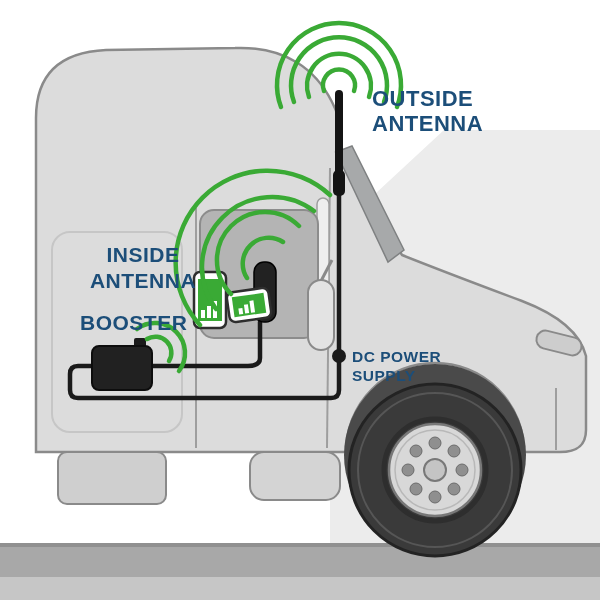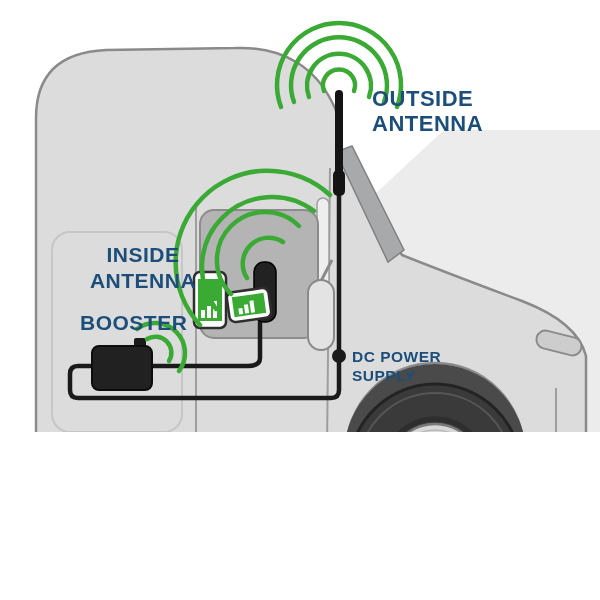--- a/index.html
+++ b/index.html
@@ -1,17 +1,17 @@
 <!DOCTYPE html>
 <html style="--signal_green: #3aaa35; --label_navy: #1c4e79; --cable_black: #1a1a1a; --truck_body: #dcdcdc; --truck_outline: #8a8a8a; --background_wall: #ececec; --ground: #a8a8a8;"><head>
 <meta charset="utf-8">
 <style>
   html,body{margin:0;padding:0;background:#fff;}
   .stage{
-    width:600px;height:432px;position:relative;overflow:hidden;background:#fff;
+    width:600px;height:600px;position:relative;overflow:hidden;background:#fff;
     font-family:"Liberation Sans","DejaVu Sans",sans-serif;
   }
   svg{display:block;}
   text.lbl{
     font-family:"Liberation Sans","DejaVu Sans",sans-serif;
     font-weight:bold;
     fill:var(--label_navy,#1c4e79);
     letter-spacing:.5px;
   }
   .arc{fill:none;stroke:var(--signal_green,#3aaa35);stroke-width:4.5;stroke-linecap:round;}

